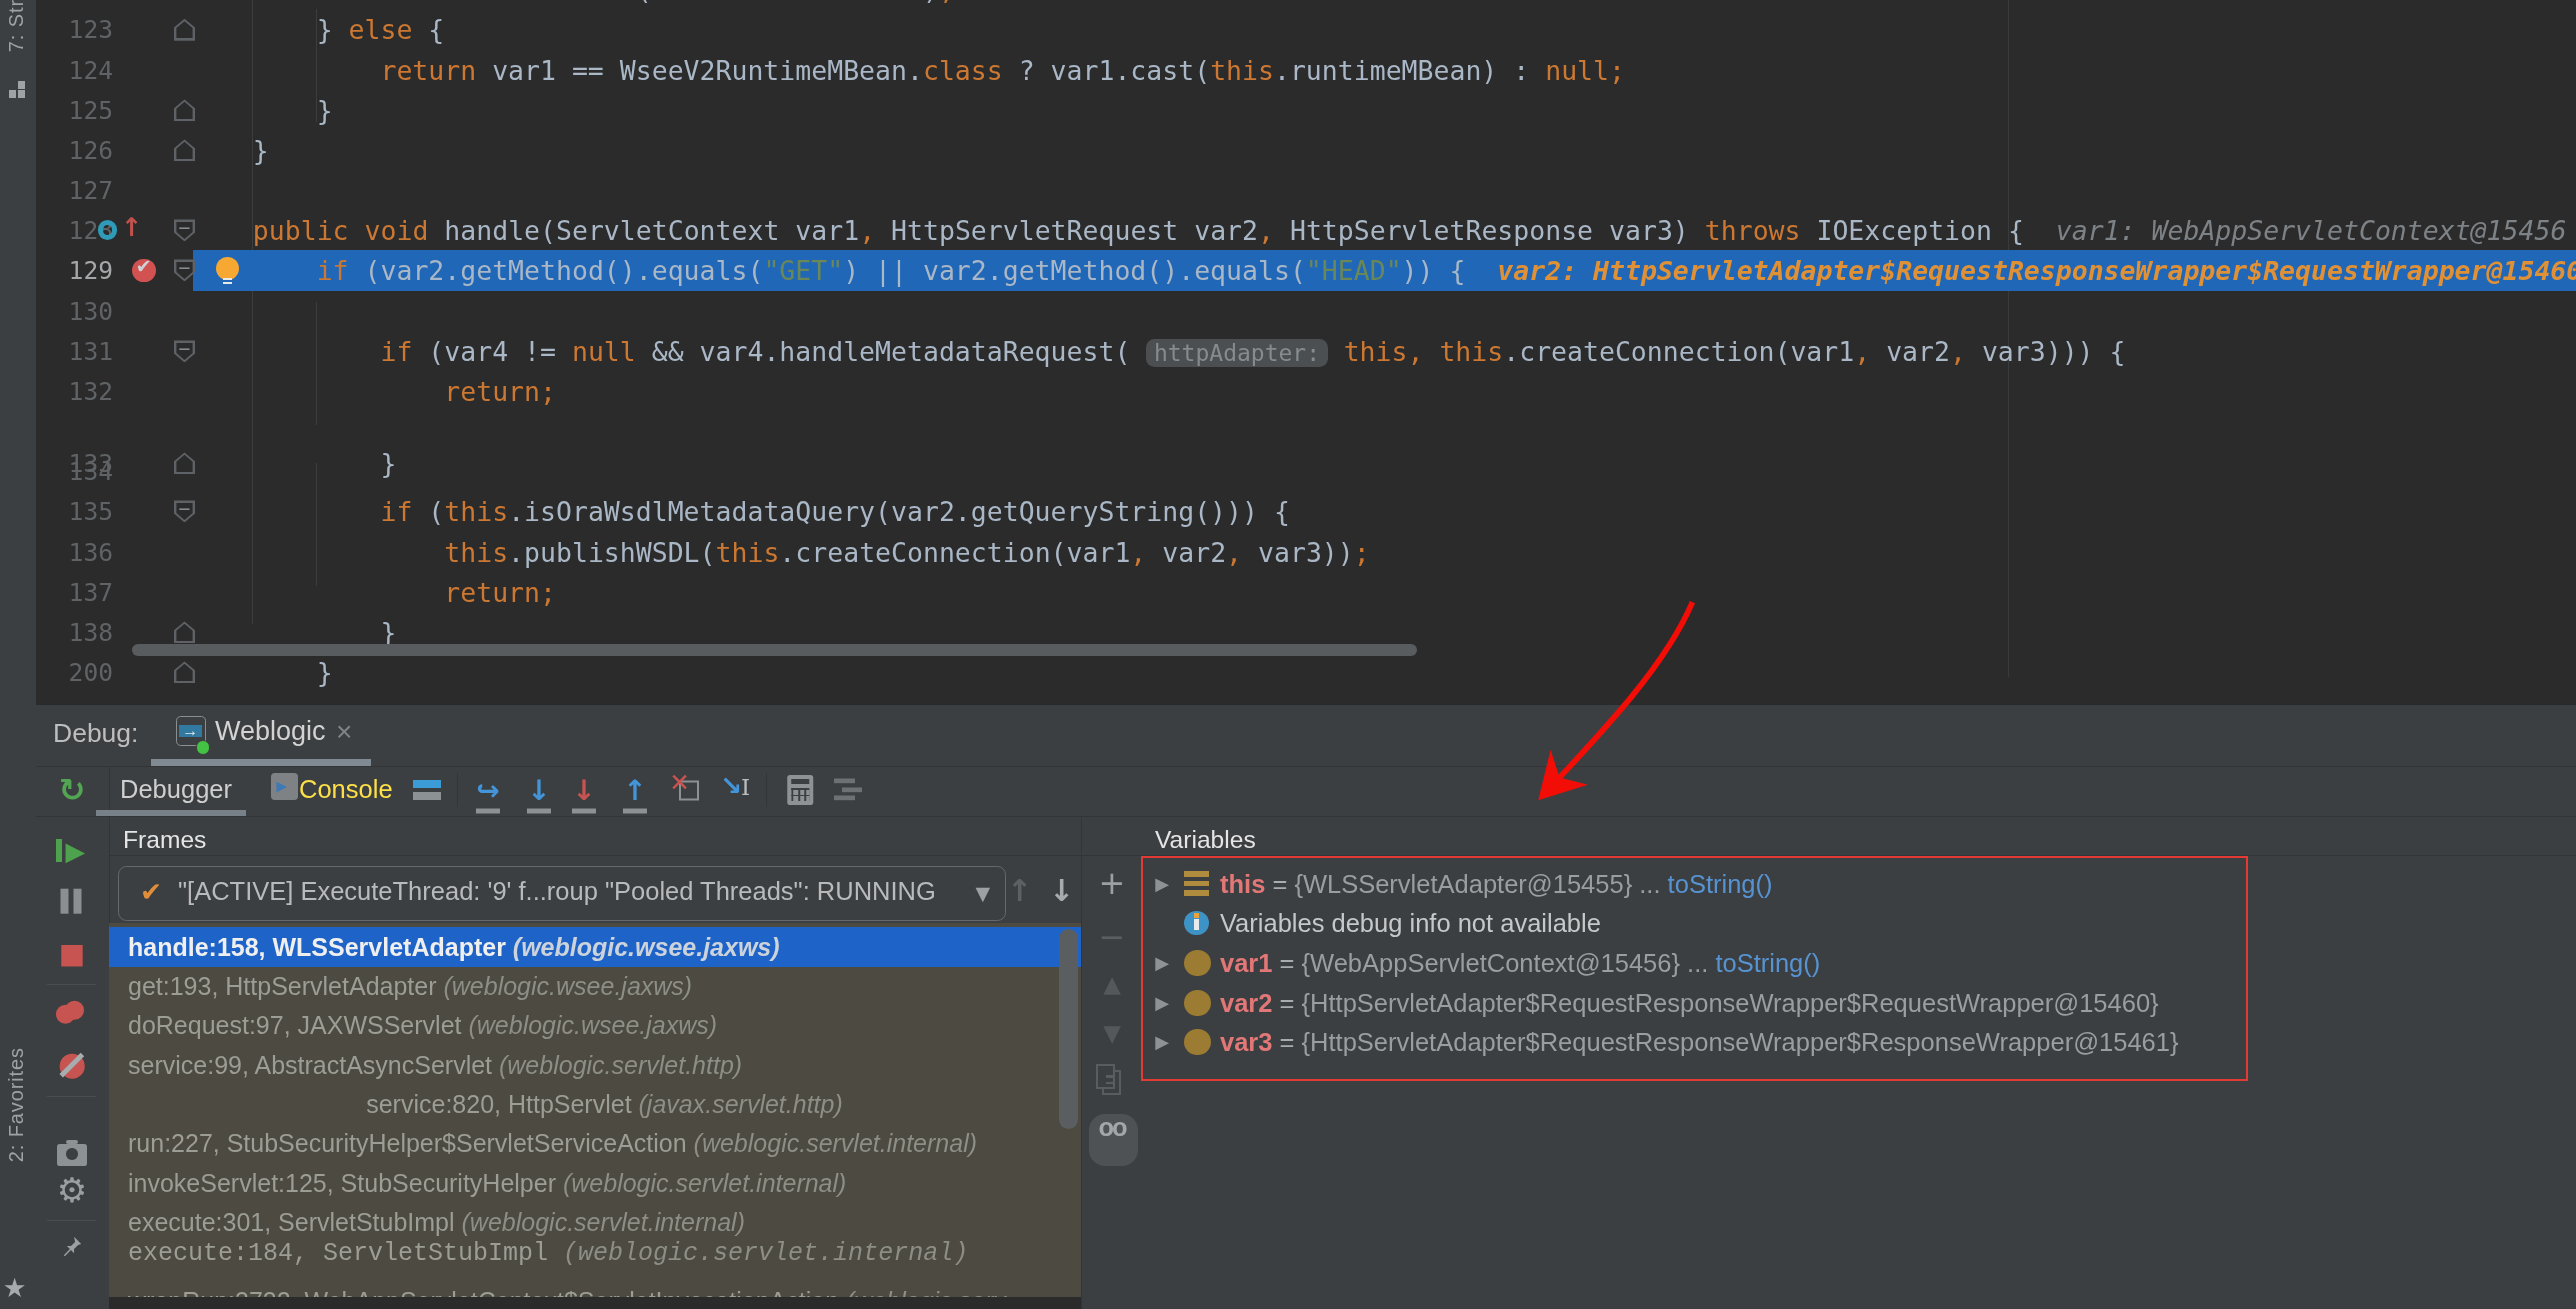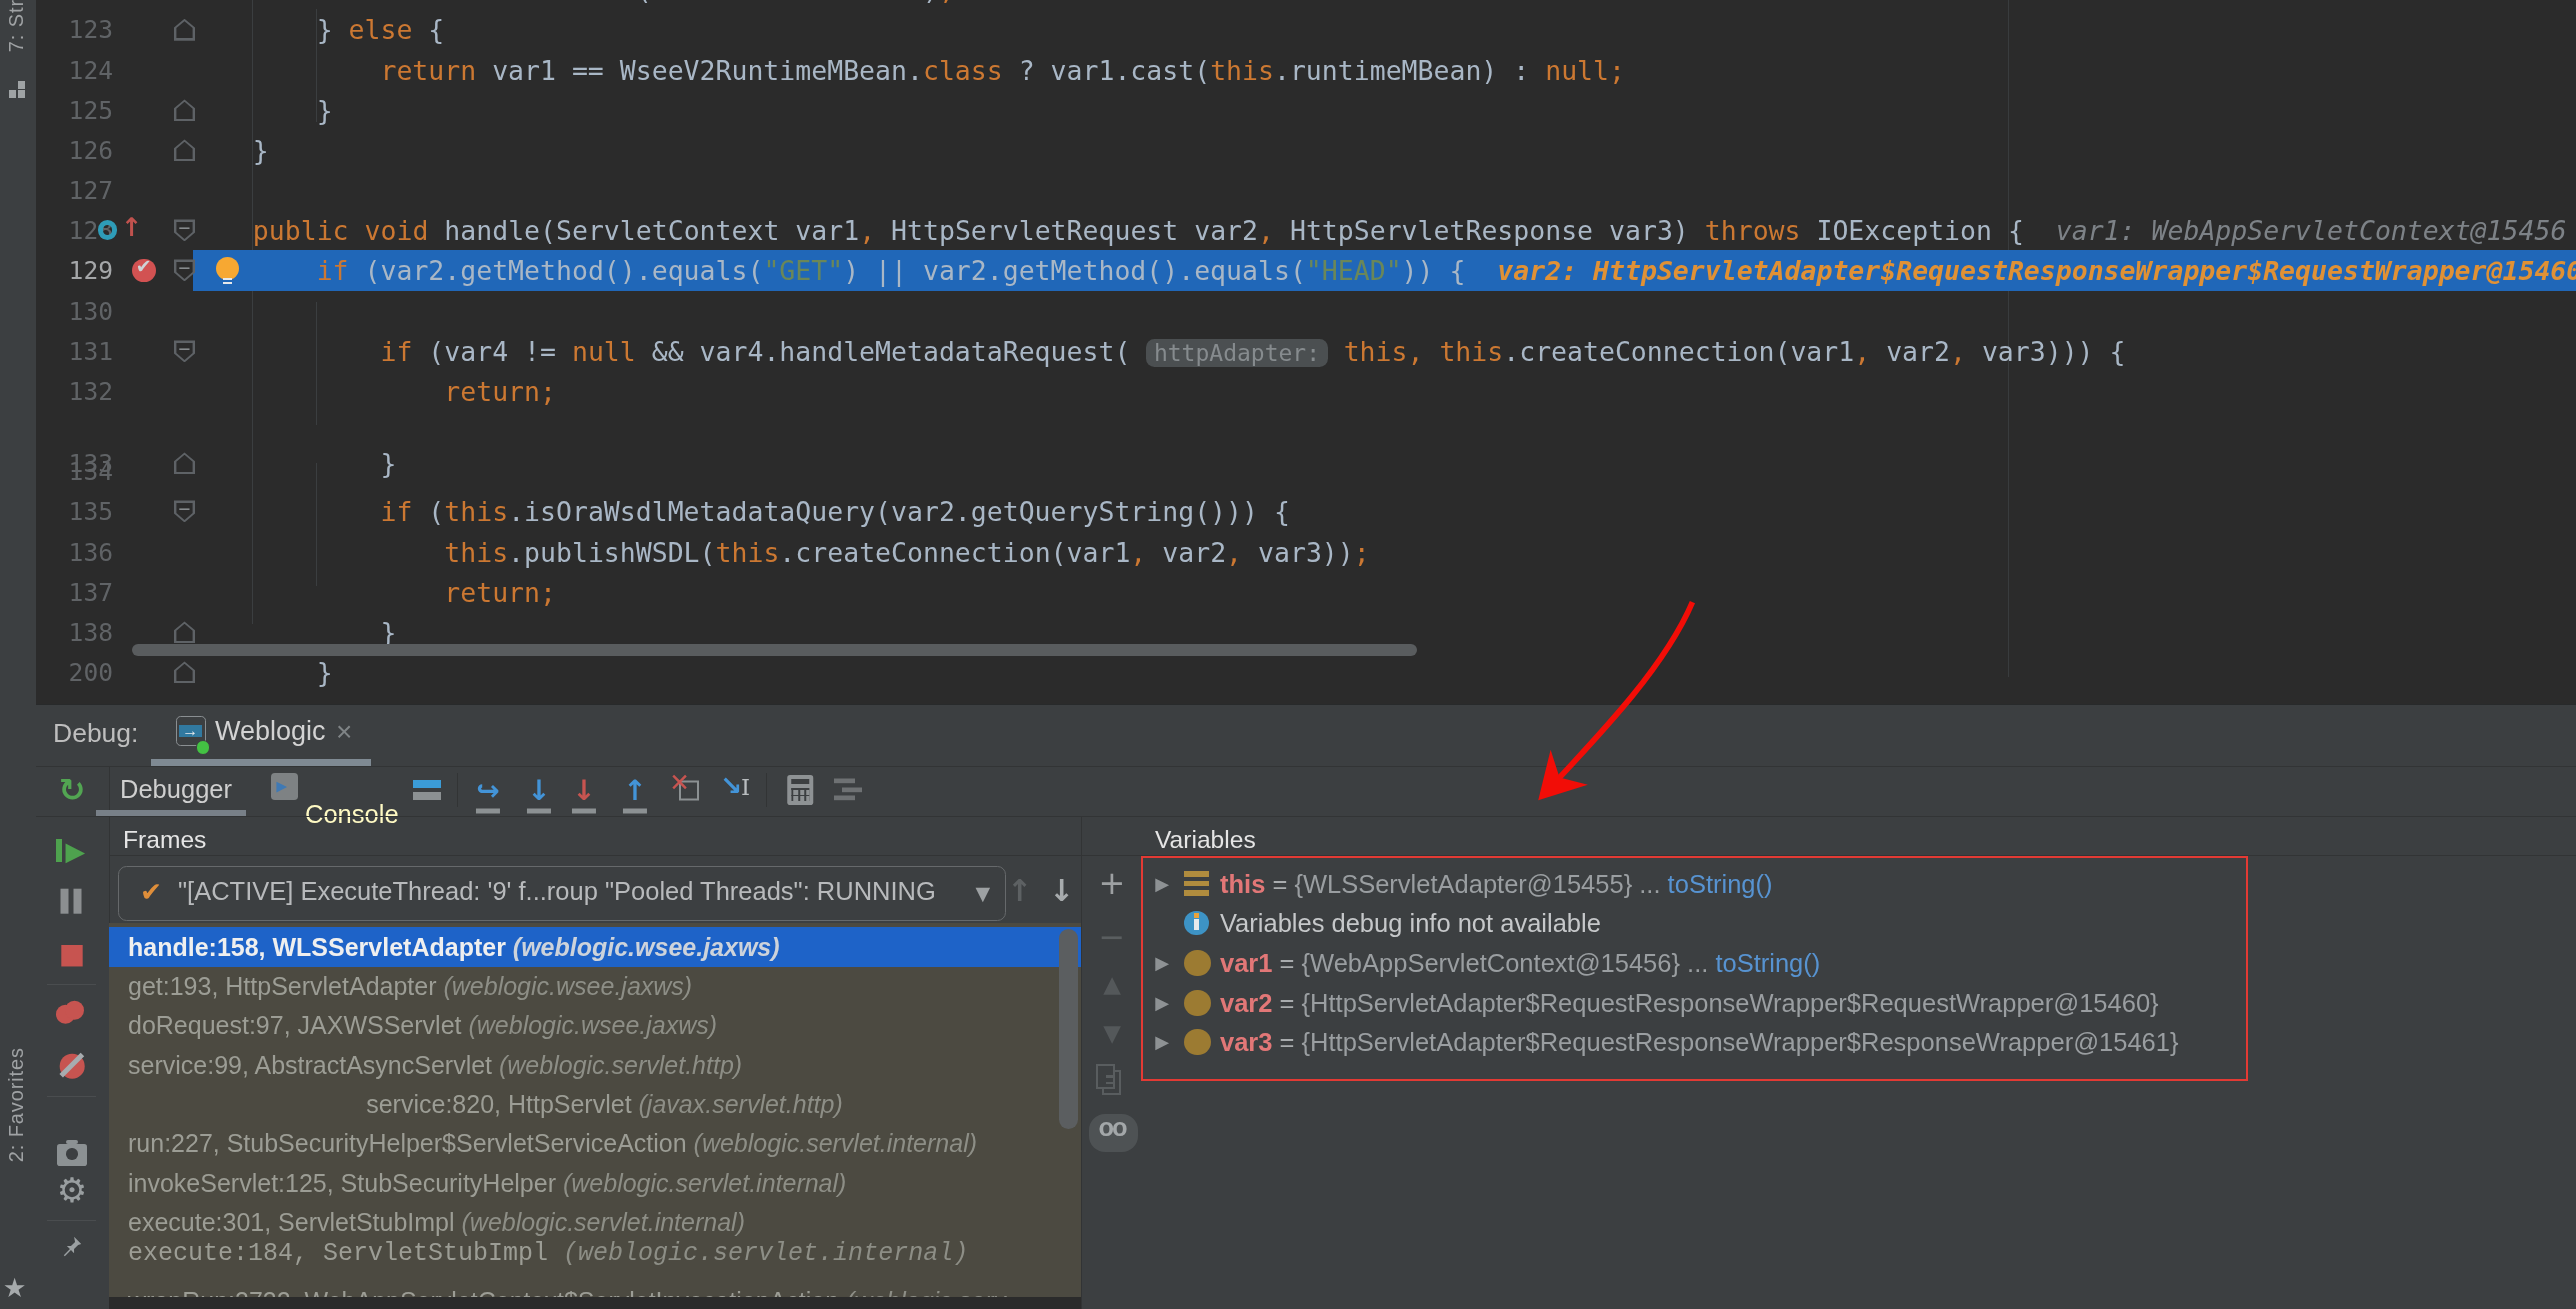--- a/index.html
+++ b/index.html
@@ -105,21 +105,21 @@
   .frame-row{position:absolute;left:0;width:972px;height:40px;font-size:25px;line-height:40px;white-space:nowrap;}
   .frame-row .loc{color:#9C9D95;} .frame-row .pkg{color:#8D8E86;font-style:italic;}
   .frame-row.sel{background:#1E63C8;}
   .frame-row.sel .loc{color:#EFEFEF;font-weight:bold;} .frame-row.sel .pkg{color:#CDD3DB;font-weight:bold;}
   .frame-row .in{padding-left:19px;}
   .frames-vscroll{position:absolute;left:1023px;top:224px;width:19px;height:200px;border-radius:9.4px;background:#5B5E60;}
   .frames-bottom{position:absolute;left:73px;top:592px;width:972px;height:13.2px;background:#2B2B2B;}
 
   
   .wico{position:absolute;left:1076px;transform:translate(-50%,-50%);font-size:32px;font-family:"DejaVu Sans",sans-serif;}
-  .glasses-btn{position:absolute;left:1053px;top:409px;width:49px;height:38px;background:#4E5254;border-radius:16px;}
+  .glasses-btn{position:absolute;left:1053px;top:409px;width:49px;height:52px;background:#4E5254;border-radius:16px;}
   .glasses-btn span{position:absolute;left:9.4px;top:-0.9px;color:#A3A7A9;font-size:25.5px;font-weight:bold;letter-spacing:-1.9px;}
   .copyico{position:absolute;left:1066px;top:365px;width:15px;height:21px;border:2.8px solid #595D5F;background:#3C3F41;}
   .copyico::before{content:"";position:absolute;left:-8.5px;top:-8.5px;width:15px;height:21px;border:2.8px solid #595D5F;background:#3C3F41;}
   .copyico::after{content:"";position:absolute;left:1.9px;top:2.8px;width:9.4px;height:11.3px;
       background:repeating-linear-gradient(#595D5F 0 2.8px,transparent 2.8px 6.6px);}
 
   
   .vars{position:absolute;left:1108px;top:154px;width:1433px;height:227px;overflow:hidden;}
   .var-row{position:absolute;left:0;width:1433px;height:40px;line-height:40px;font-size:25.5px;white-space:nowrap;}
   .var-row .tw{position:absolute;left:11.3px;top:0;color:#8E9294;font-size:18px;font-family:"DejaVu Sans",sans-serif;}
@@ -307,21 +307,21 @@
     <div class="hline" style="left:0;top:61px;width:2540px;"></div>
 
     <div class="runico" style="top:85px;color:#52A552;font-size:32px;font-weight:bold;">↻</div>
     <div class="vline" style="left:73px;top:61px;height:544px;"></div>
 
     <div class="tab-lbl" style="left:84px;">Debugger</div>
     <div class="dbg-tab-underline"></div>
     <div class="console-ico">
         <span>▸</span>
       </div>
-    <div class="tab-lbl" style="left:269px;color:#fef9c3;margin-top:25px;">Console</div>
+    <div class="tab-lbl" style="left:263px;color:#fde047;">Console</div>
 
     <div class="ico exec-point" style="left:391px;top:85px;">
       <i style="top:0;background:#3B9CD7;"></i>
         <i style="top:12.3px;background:#8C9193;"></i>
     </div>
     <div class="vline" style="left:421px;top:68px;height:34px;"></div>
     <div class="ico stepico blue underbar" style="left:452px;">↪</div>
     <div class="ico stepico blue underbar" style="left:503px;">↓</div>
     <div class="ico stepico red underbar" style="left:548px;">↓</div>
     <div class="ico stepico blue underbar" style="left:599px;">↑</div>

